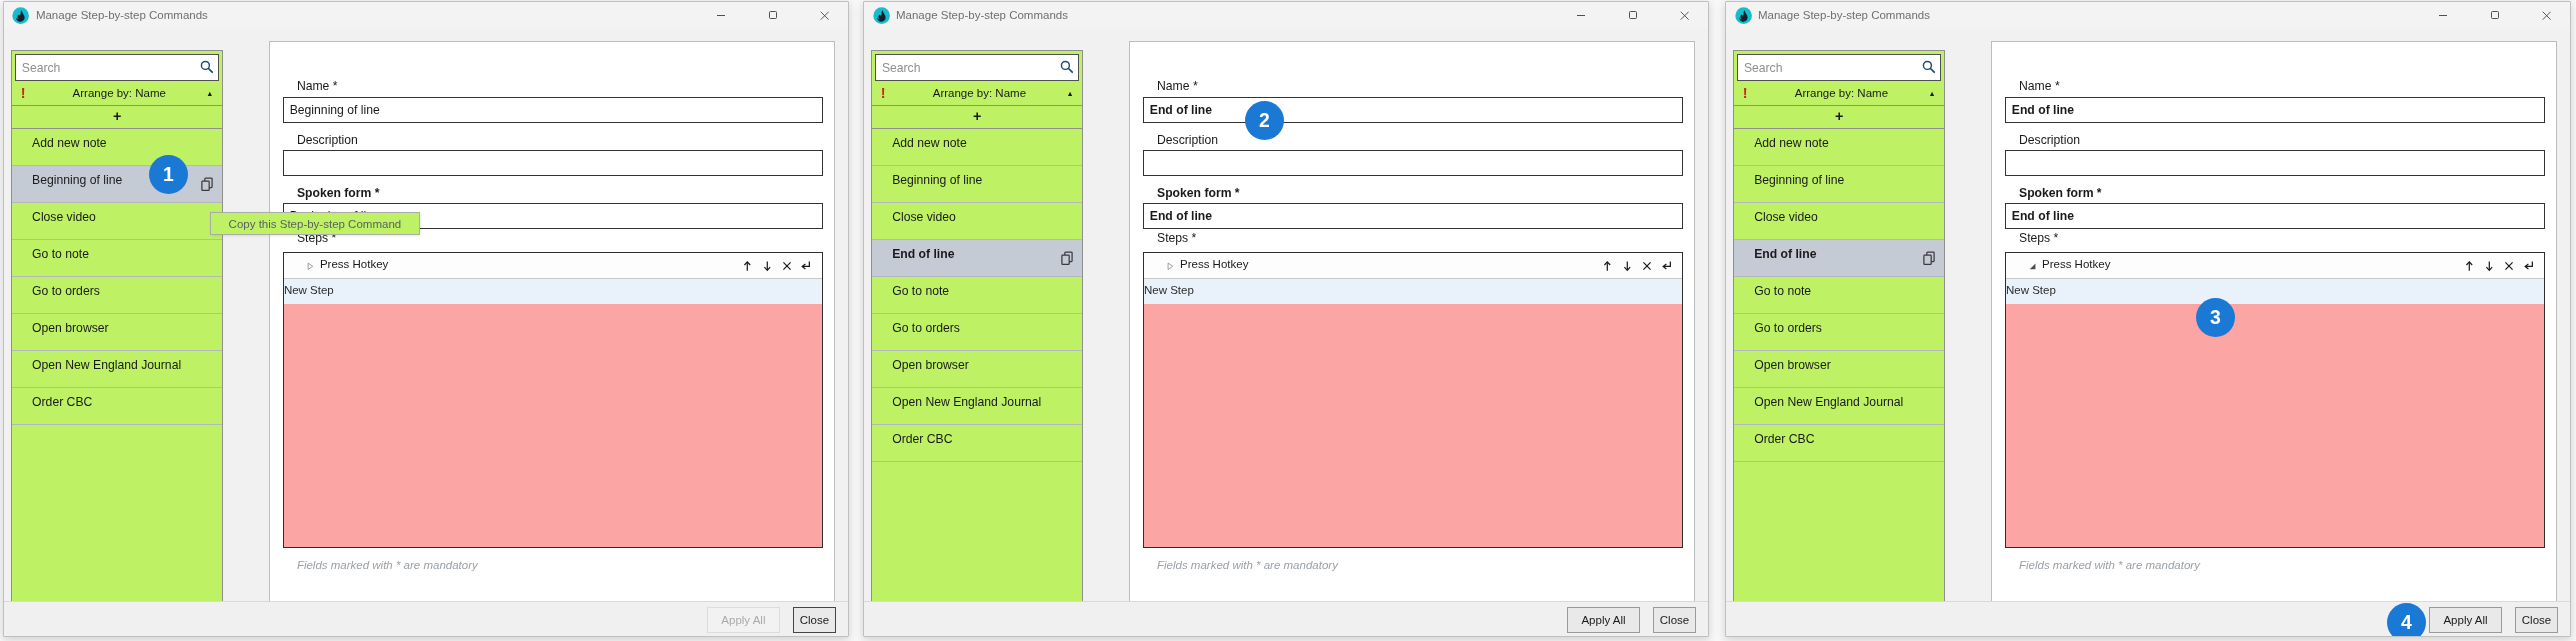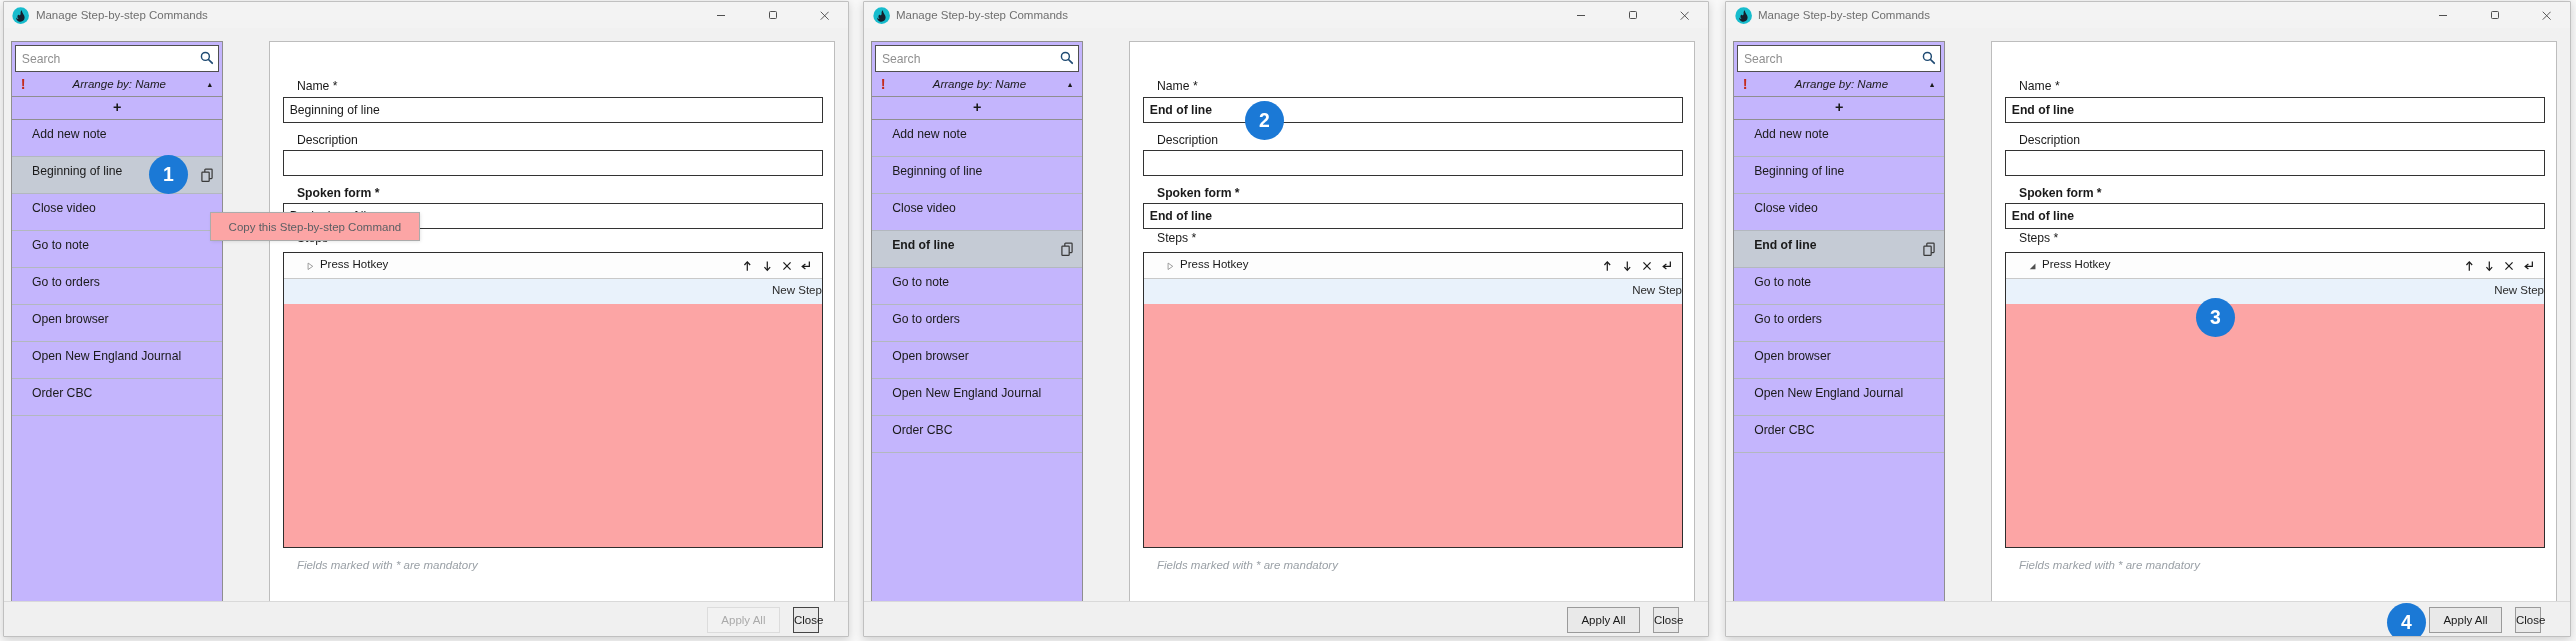--- a/index.html
+++ b/index.html
@@ -14,28 +14,28 @@
   
   .titlebar { position:absolute; top:0; left:0; right:0; height:26px; background:#f3f3f3; }
   .app-icon { position:absolute; left:8.6px; top:4.3px; width:17.3px; height:17.3px; }
   .title { position:absolute; left:32px; top:0; height:26px; line-height:26px; font-size:11.5px; color:#6f6f6f; }
   .win-controls { position:absolute; top:0; right:7.2px; height:26px; display:flex; align-items:center; gap:18.7px; }
   .wc { width:33px; height:21.6px; display:flex; align-items:center; justify-content:center; }
   .ic-min { width:8px; height:1.4px; background:#4f4f4f; }
   .ic-max { width:8px; height:8px; border:1.1px solid #4f4f4f; border-radius:1.4px; }
 
   
-  .sidebar { position:absolute; left:7.2px; top:39px; width:212px; height:561px; background:#c4b5fd; border:0.7px solid #8f8f8f; }
+  .sidebar { position:absolute; left:7.2px; top:48px; width:212px; height:561px; background:#bef264; border:0.7px solid #8f8f8f; }
   .search-row { position:absolute; left:2.9px; top:2.9px; right:2.9px; height:27px; border:1.4px solid #4f4f4f; background:#fff; }
   .search-input { width:100%; height:100%; border:0; outline:none; font-family:"Liberation Sans",sans-serif; font-size:12.2px; padding:0 26px 0 5.8px; color:#1a1a1a; background:transparent; }
   .search-input::placeholder { color:#8f8f8f; }
   .search-icon { position:absolute; right:4.3px; top:5px; width:14.4px; height:14.4px; }
   .arrange-row { position:absolute; left:0; right:0; top:30px; height:24.5px; border-bottom:0.7px solid #8f8f8f; display:flex; align-items:center; padding:0 8.6px; }
   .alert { color:#c42b1c; font-weight:bold; font-size:14.4px; width:14.4px; }
-  .arrange-label { flex:1; text-align:center; font-size:11.5px; color:#1a1a1a;font-style:italic; }
+  .arrange-label { flex:1; text-align:center; font-size:11.5px; color:#1a1a1a; }
   .sort { font-size:7.2px; color:#1a1a1a; width:10px; text-align:right; }
   .plus-row { position:absolute; left:0; right:0; top:55px; height:23px; border-bottom:0.7px solid #8f8f8f; text-align:center; font-size:14.4px; font-weight:600; line-height:21.6px; color:#1a1a1a; }
   .cmd-list { position:absolute; left:0; right:0; top:78px; bottom:0; overflow:hidden; }
   .list-item { height:37px; border-bottom:0.7px solid #b3b8bf; padding:6.5px 0 0 20px; font-size:12.2px; color:#1a1a1a; position:relative; }
   .list-item.selected { background:var(--selected,#c5cbd5); }
   .list-item.selected.bold .item-label { font-weight:bold; }
   .row-icon { position:absolute; top:9.4px; width:17.3px; height:18.7px; }
   .row-icon.copy { left:187px; }
   .row-icon.del { left:230px; top:11.5px; }
 
@@ -47,38 +47,38 @@
   .lbl-name { top:37px; } .inp-name { top:55px; }
   .lbl-desc { top:91px; } .inp-desc { top:108px; }
   .lbl-spoken { top:144px;font-weight:bold; } .inp-spoken { top:161px; }
   .lbl-steps { top:189px; }
   .steps-box { position:absolute; left:13px; top:210px; width:540px; height:296px; border:1.4px solid #2e2e2e; background:#fca5a5; }
   .steps-header { position:relative; height:26px; border-bottom:0.7px solid #c9c9c9; background:#fdfdfd; }
   .expander { position:absolute; left:23px; top:8.6px; width:7.2px; height:8.6px; }
   .step-title { position:absolute; left:36px; top:5px; font-size:11.5px; color:#1a1a1a; }
   .hdr-icons { position:absolute; right:10px; top:5.8px; display:flex; gap:8px; }
   .hdr-icons span { width:11.5px; height:13px; display:flex; align-items:center; justify-content:center; }
-  .newstep-row { height:24.5px; background:var(--newstep,#e9f2fb); text-align:right; font-size:11.5px; color:#2b2b2b; padding-top:5px; }
+  .newstep-row { height:24.5px; background:var(--newstep,#e9f2fb); text-align:left; font-size:11.5px; color:#2b2b2b; padding-top:5px; }
   .expanded-area { position:relative; height:68px; background:#fff; }
   .hotkey-group { position:absolute; left:42px; top:8.6px; width:141px; height:50px; border:0.7px solid #c2c2c2; }
   .hotkey-label { position:absolute; left:7.2px; top:5px; font-size:11.5px; color:#1a1a1a; }
   .pencil-icon { position:absolute; left:253px; top:18.7px; width:20px; height:20px; }
   .step-value { position:absolute; left:332px; top:23px; width:86px; text-align:center; font-size:11.5px; color:#1a1a1a; }
   .mandatory { position:absolute; left:27px; top:517px; font-size:11.5px; font-style:italic; color:#9aa0a6; }
 
   
   .footerbar { position:absolute; left:0; right:0; bottom:0; height:35px; background:#f0f0f0; border-top:0.7px solid #d9d9d9; }
   .btn { position:absolute; top:5px; height:26px; background:#e9e9e9; border:0.7px solid #9a9a9a; font-family:"Liberation Sans",sans-serif; font-size:11.5px; color:#1a1a1a; text-align:center; line-height:24.5px; }
   .btn-apply { left:703px; width:73px; }
-  .btn-close { left:789px; width:26px; }
+  .btn-close { left:789px; width:43px; }
   .btn.disabled { background:#f2f2f2; border-color:#dcdcdc; color:#aaaaaa; }
   .btn.default-btn { border:1.4px solid #454545; line-height:23px; }
 
   
-  .tooltip { position:absolute; left:206px; top:210px; width:210px; height:29px; background:#fca5a5; border:0.7px solid #ababab;
+  .tooltip { position:absolute; left:206px; top:210px; width:210px; height:23px; background:#bef264; border:0.7px solid #ababab;
              color:#5a5f63; font-size:11.5px; display:flex; align-items:center; justify-content:center; z-index:30;
              box-shadow:1.4px 1.4px 3.6px rgba(0,0,0,.12); }
   .badge { position:absolute; width:39px; height:39px; border-radius:50%; background:var(--badge,#1b79d6); color:#fff;
            font-size:19.4px; font-weight:bold; display:flex; align-items:center; justify-content:center; z-index:40; }
   .badge.b1 { left:145px; top:153px; }
   .badge.b2 { left:381px; top:99px; }
   .badge.b3 { left:470px; top:296px; }
   .badge.b4 { left:661px; top:601px; }
 </style>
 </head>

